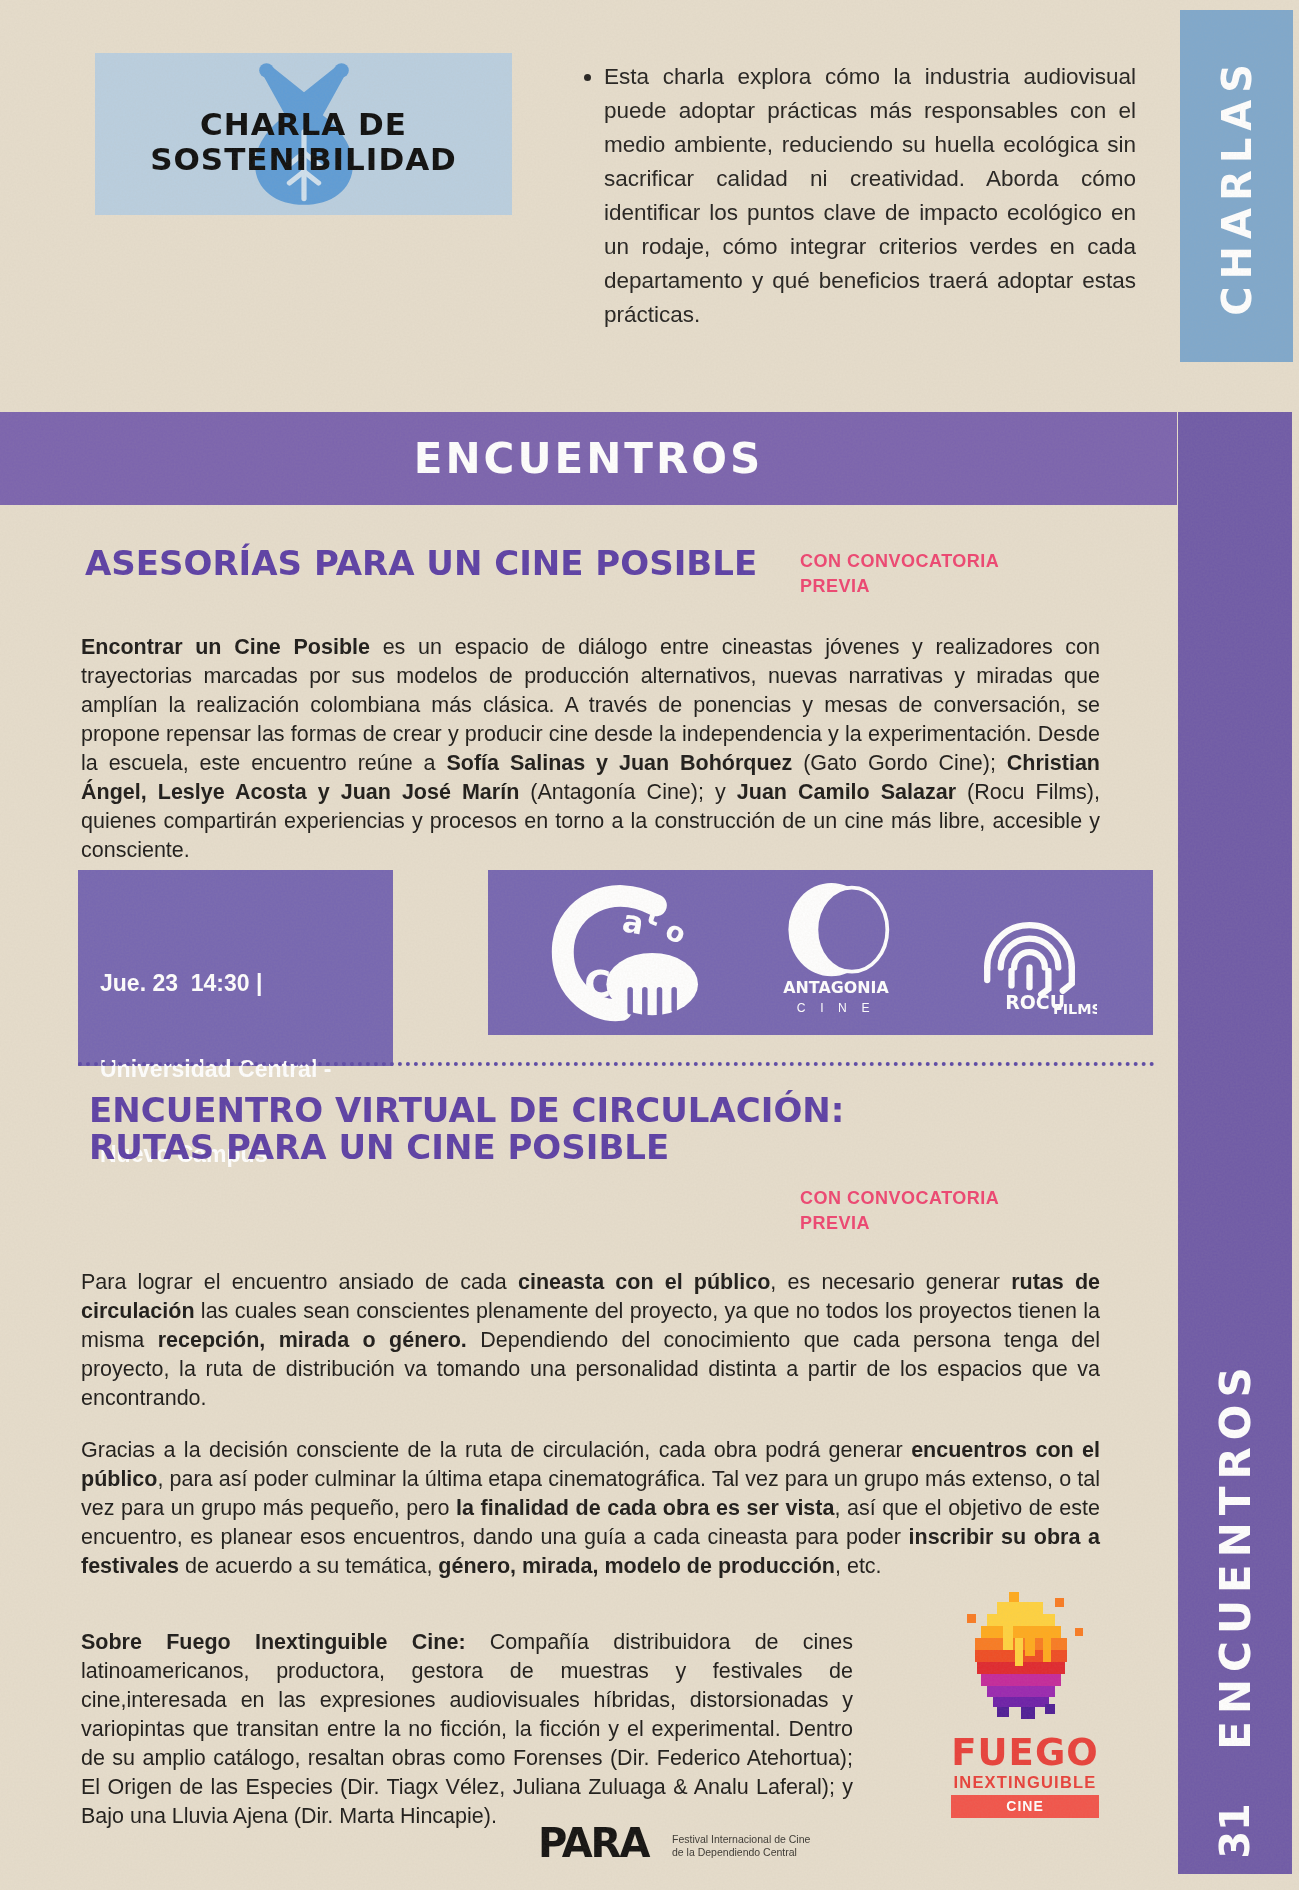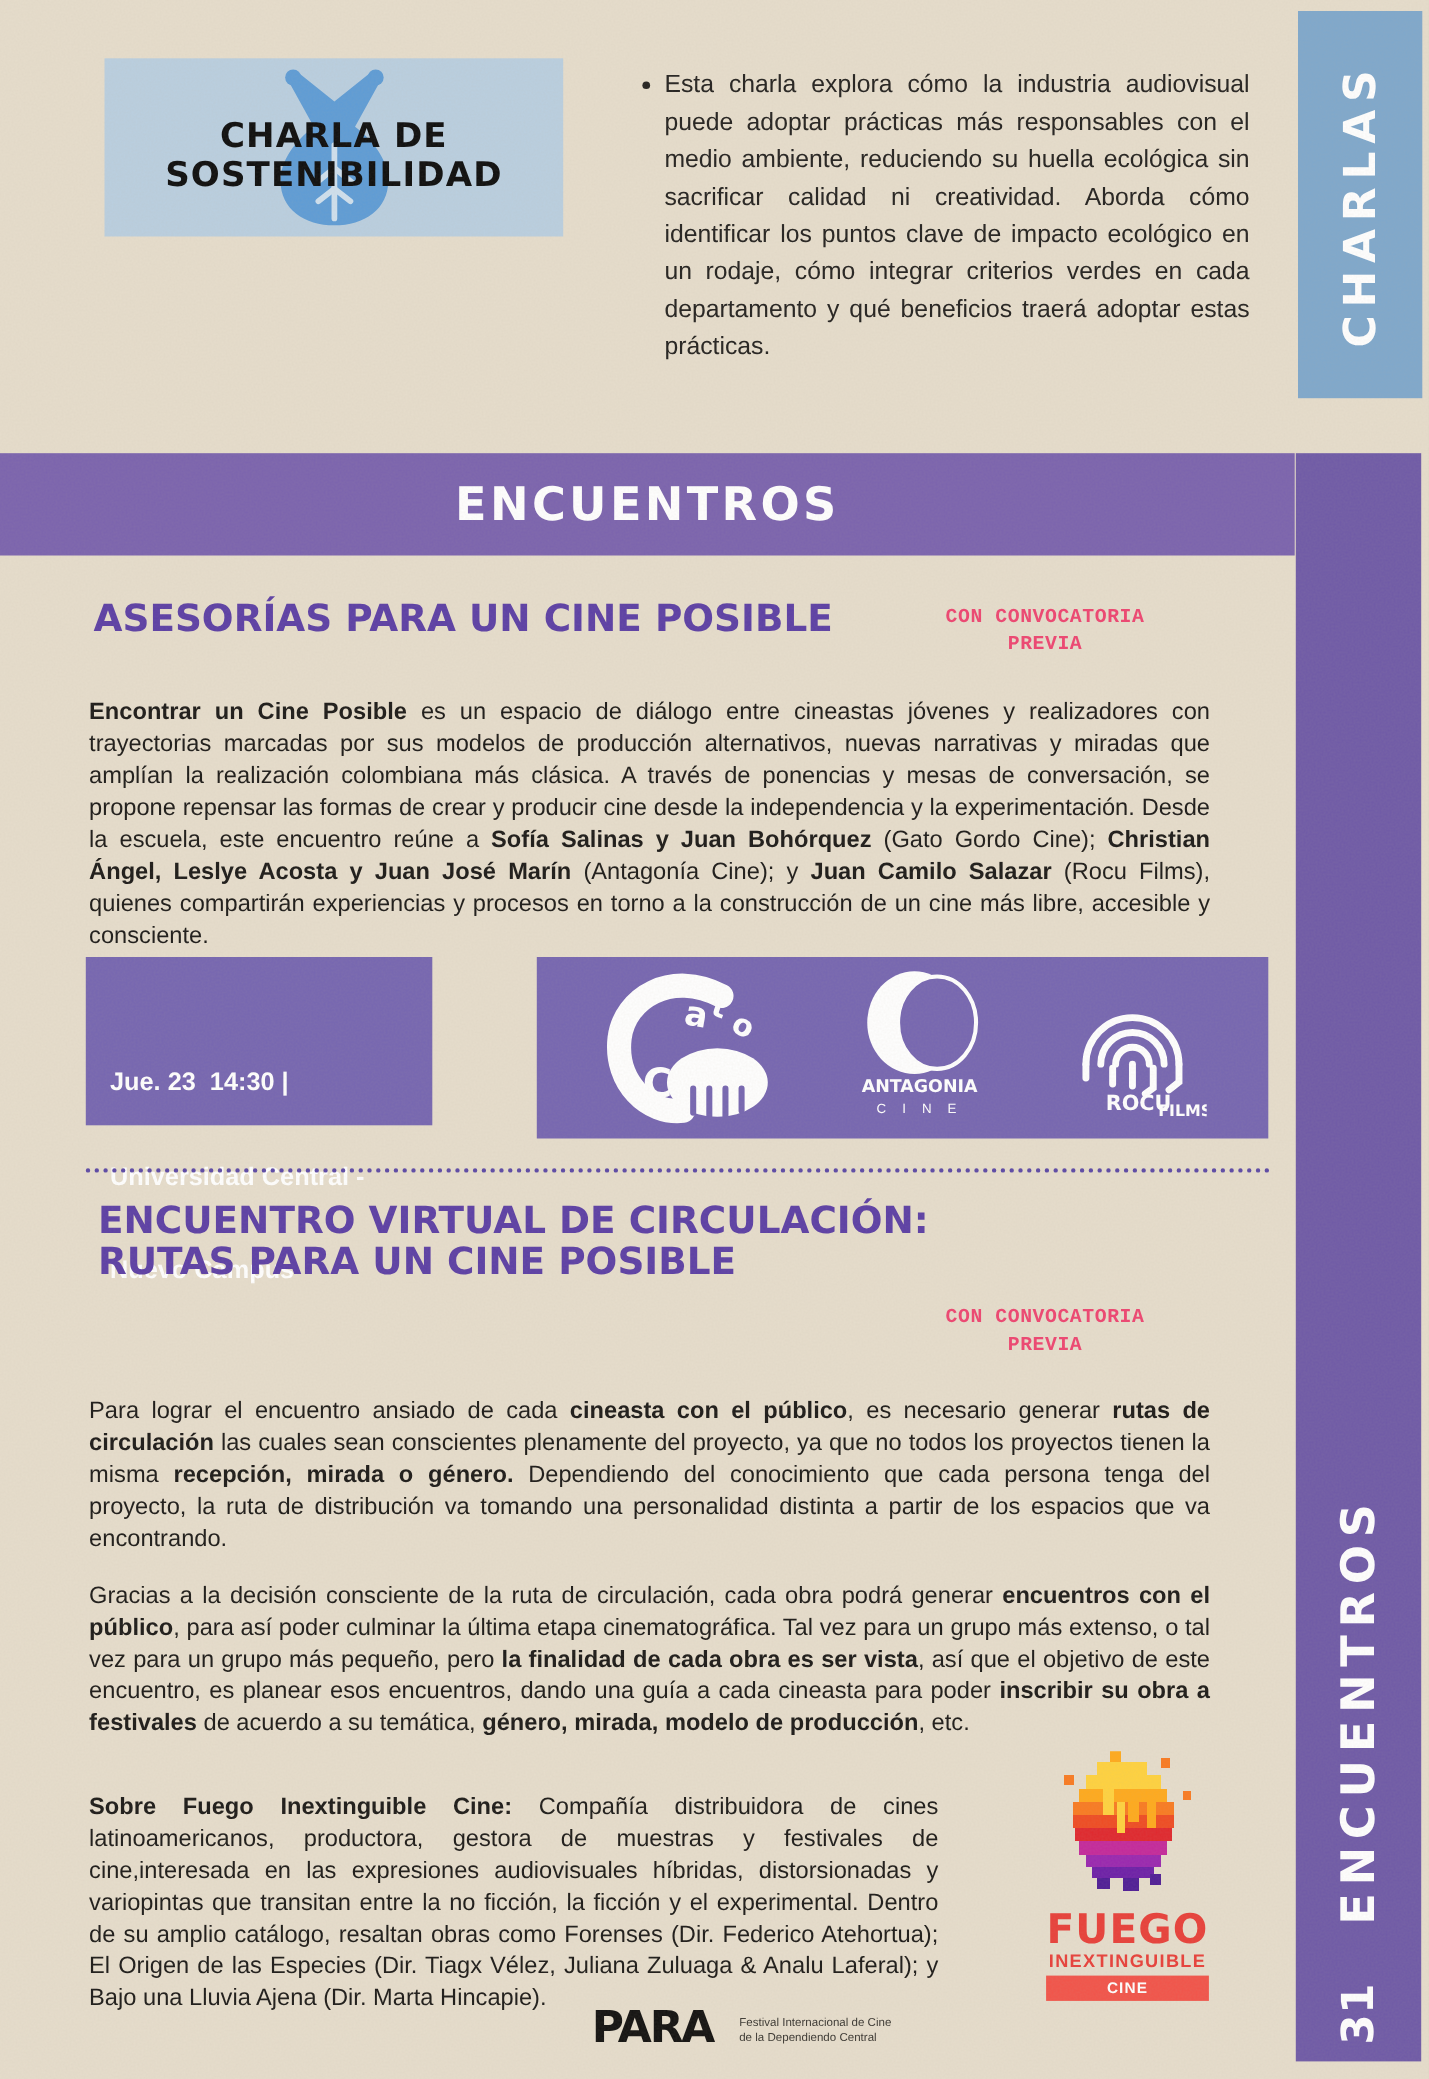--- a/index.html
+++ b/index.html
@@ -35,29 +35,29 @@
   .banner .lbl{color:#fff;font-size:42px;letter-spacing:3px;}
 
   .etab{left:1178px;top:412px;width:114px;height:1462px;background:var(--purple-tab);}
   .etab .lbl{position:absolute;left:50%;top:1143px;transform:translate(-50%,-50%) rotate(180deg);
         writing-mode:vertical-rl;color:#fff;font-size:42px;letter-spacing:7px;white-space:nowrap;}
   .etab .pnum{position:absolute;left:50%;top:1419px;transform:translate(-50%,-50%) rotate(180deg);
         writing-mode:vertical-rl;color:#fff;font-size:40px;}
 
   .sec-title{color:var(--purple-title);font-size:34px;line-height:37px;letter-spacing:0px;}
   .t1{left:85px;top:545px;}
-  .badge{width:300px;text-align:center;color:var(--pink);font-size:18px;line-height:25px;
-        letter-spacing:.5px;font-family:Liberation Mono, monospace;font-weight:bold;}
+  .badge{width:300px;text-align:left;color:var(--pink);font-size:18px;line-height:25px;
+        letter-spacing:.5px;font-family:Liberation Sans, sans-serif;font-weight:bold;}
   .badge1{left:800px;top:549px;}
   .badge2{left:800px;top:1186px;}
 
   .body-par{font-size:21.5px;line-height:29px;text-align:justify;color:#1c1a18;}
   .p-asesorias{left:81px;top:611px;width:1019px;}
 
-  .sched-box{left:78px;top:870px;width:315px;height:153px;background:var(--purple-box);
+  .sched-box{left:78px;top:870px;width:315px;height:196px;background:var(--purple-box);
         color:#fff;font-weight:bold;font-size:23px;line-height:28.5px;padding:42px 0 0 22px;
         box-sizing:border-box;white-space:pre-wrap;}
   .logos-box{left:488px;top:870px;width:665px;height:165px;background:var(--purple-box);
         display:flex;align-items:center;justify-content:space-evenly;}
 
   .divider{left:78px;top:1062px;width:1077px;height:0;border-top:4px dotted #5C49A6;}
 
   .t2{left:89px;top:1092px;}
   .alliance{left:89px;top:1193px;font-size:24px;color:#171513;}
   .alliance b{font-family:"DejaVu Sans","Liberation Sans",sans-serif;}

